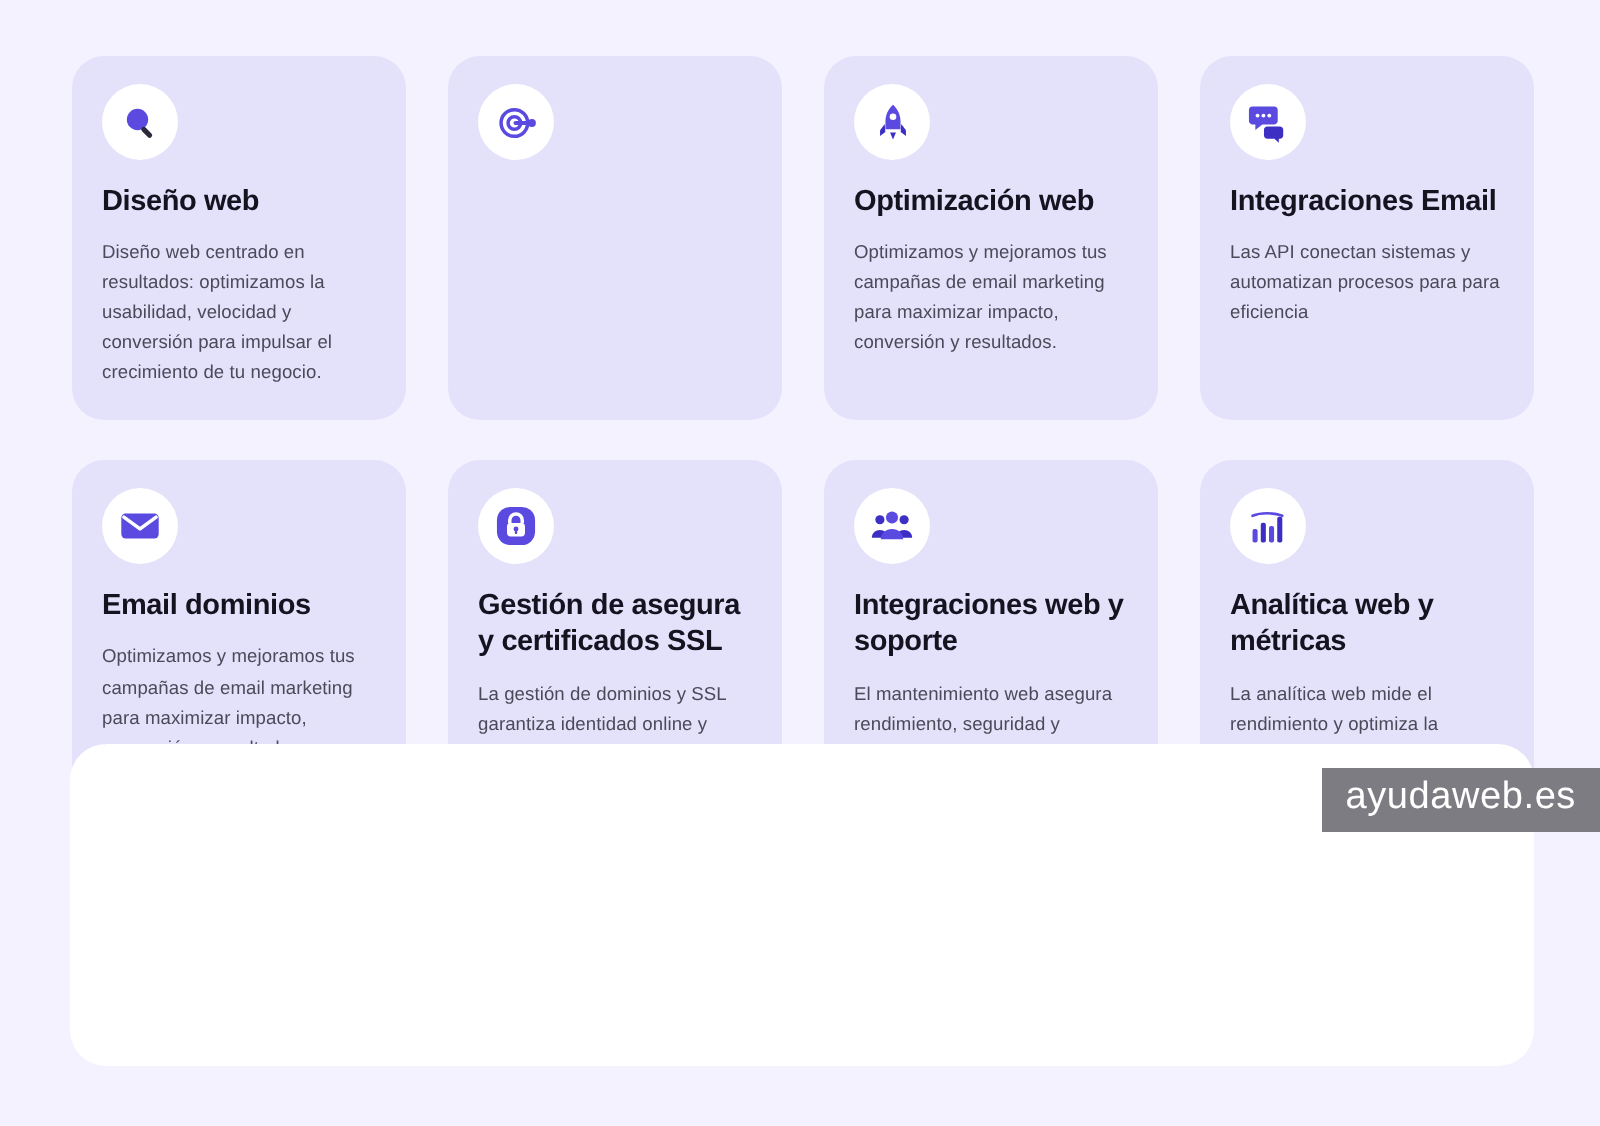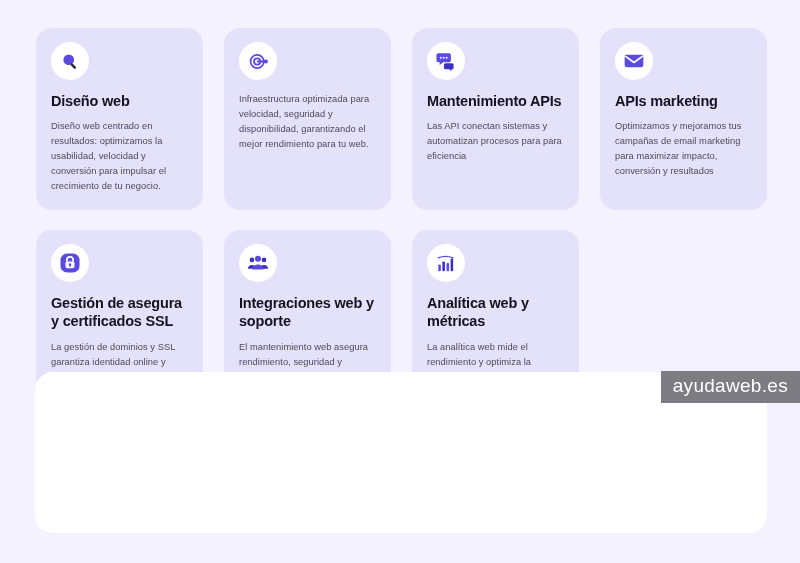--- a/index.html
+++ b/index.html
@@ -78,21 +78,21 @@
     top: 372px;
     width: 732px;
     height: 161px;
     background: #ffffff;
     border-radius: 18px;
   }
 
   .watermark {
     position: absolute;
     right: 0px;
-    bottom: 14px;
+    bottom: 1px;
     background: #7c7c82;
     color: #ffffff;
     font-size: 19px;
     letter-spacing: 0.3px;
     padding: 4px 12px 6px 12px;
     line-height: 1.15;
   }
 </style>
 </head>
 <body>
@@ -114,46 +114,58 @@
 
     <div class="card">
       <div class="icon-badge">
         <svg width="21" height="21" viewBox="0 0 24 24" aria-hidden="true">
           <circle cx="10.5" cy="12" r="7.6" fill="none" stroke="#5b4ae0" stroke-width="2"></circle>
           <circle cx="10.5" cy="12" r="3.6" fill="none" stroke="#5b4ae0" stroke-width="2"></circle>
           <rect x="10" y="10.9" width="10.6" height="2.2" rx="1.1" fill="#5b4ae0"></rect>
           <circle cx="20.5" cy="12" r="2.3" fill="#5b4ae0"></circle>
         </svg>
       </div>
-      <div class="card-desc">Infraestructura optimizada para velocidad, seguridad y disponibilidad, garantizando el mejor rendimiento para tu web.</div>
-    </div>
-
+    </div>
+
+    <div class="card">
+      <div class="icon-badge">
+        <svg width="21" height="21" viewBox="0 0 24 24" aria-hidden="true">
+          <path d="M12 1.6c2.9 2.6 4.3 6 4.3 9.6v4.4H7.7v-4.4c0-3.6 1.4-7 4.3-9.6z" fill="#5b4ae0"></path>
+          <circle cx="12" cy="8.4" r="1.9" fill="#ffffff"></circle>
+          <path d="M7.3 12.6 4.6 16.2v3.2l3-2.2z" fill="#3d2fc4"></path>
+          <path d="M16.7 12.6l2.7 3.6v3.2l-3-2.2z" fill="#3d2fc4"></path>
+          <path d="M10.3 17.4h3.4l-1.7 4z" fill="#3d2fc4"></path>
+        </svg>
+      </div>
+      <div class="card-title">Optimización web</div>
+      <div class="card-desc">Optimizamos y mejoramos tus campañas de email marketing para maximizar impacto, conversión y resultados.</div>
+    </div>
 
     <div class="card">
       <div class="icon-badge">
         <svg width="22" height="22" viewBox="0 0 24 24" aria-hidden="true">
           <path d="M11.6 14.4h6.9c1 0 1.8.8 1.8 1.8v3.1c0 1-.8 1.8-1.8 1.8h-.6v2.2l-2.4-2.2h-3.9c-1 0-1.8-.8-1.8-1.8v-3.1c0-1 .8-1.8 1.8-1.8z" fill="#3d2fc4"></path>
           <path d="M3.4 3.6h12.1c1 0 1.8.8 1.8 1.8v6.1c0 1-.8 1.8-1.8 1.8H8.9l-3.8 3v-3H3.4c-1 0-1.8-.8-1.8-1.8V5.4c0-1 .8-1.8 1.8-1.8z" fill="#5b4ae0"></path>
           <circle cx="6.3" cy="8.5" r="1.05" fill="#ffffff"></circle>
           <circle cx="9.5" cy="8.5" r="1.05" fill="#ffffff"></circle>
           <circle cx="12.7" cy="8.5" r="1.05" fill="#ffffff"></circle>
         </svg>
       </div>
-      <div class="card-title">Mantenimiento APIs</div>
+      <div class="card-title">Integraciones Email</div>
       <div class="card-desc">Las API conectan sistemas y automatizan procesos para para eficiencia</div>
     </div>
 
     <div class="card row2">
       <div class="icon-badge">
         <svg width="22" height="22" viewBox="0 0 24 24" aria-hidden="true">
           <rect x="1.8" y="5.2" width="20.4" height="13.6" rx="2.4" fill="#5b4ae0"></rect>
           <path d="M3.2 7.2 12 13.6l8.8-6.4" fill="none" stroke="#ffffff" stroke-width="1.9" stroke-linecap="round" stroke-linejoin="round"></path>
         </svg>
       </div>
-      <div class="card-title">APIs marketing</div>
+      <div class="card-title">Email dominios</div>
       <div class="card-desc">Optimizamos y mejoramos tus campañas de email marketing para maximizar impacto, conversión y resultados</div>
     </div>
 
     <div class="card row2">
       <div class="icon-badge">
         <svg width="22" height="22" viewBox="0 0 24 24" aria-hidden="true">
           <rect x="1.6" y="1.6" width="20.8" height="20.8" rx="7.2" fill="#5b4ae0"></rect>
           <path d="M8.6 10.6V8.8a3.4 3.4 0 0 1 6.8 0v1.8" fill="none" stroke="#ffffff" stroke-width="1.9"></path>
           <rect x="7.1" y="10.3" width="9.8" height="7.4" rx="2" fill="#ffffff"></rect>
           <circle cx="12" cy="13.6" r="1.35" fill="#5b4ae0"></circle>

